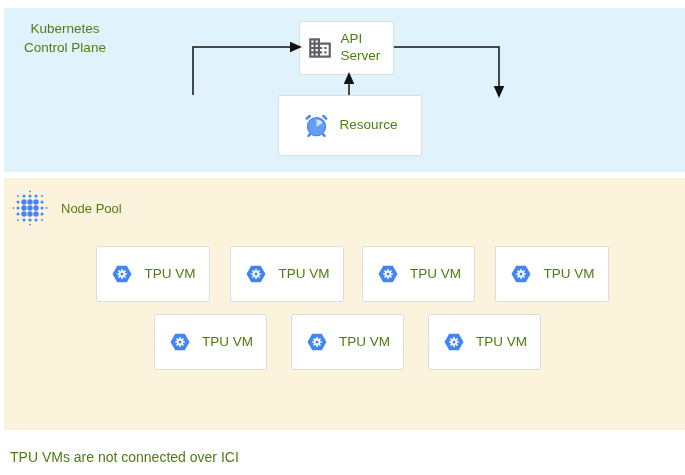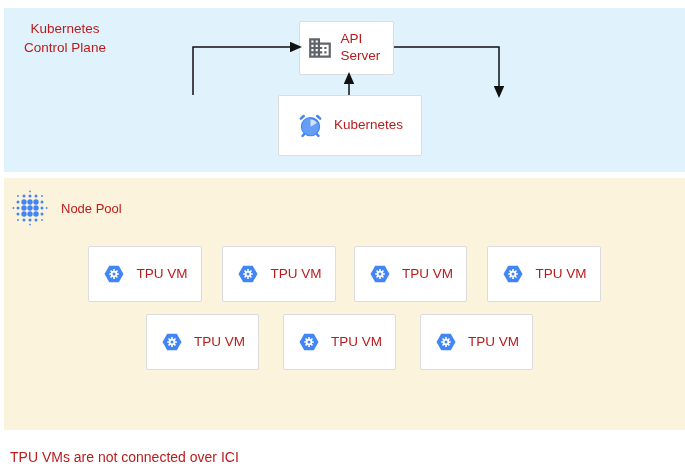--- a/index.html
+++ b/index.html
@@ -1,18 +1,18 @@
 <!DOCTYPE html>
 <html><head>
 <meta charset="utf-8">
 <style>
   html,body { margin:0; padding:0; background:#fff; }
   .page {
     position:relative; width:685px; height:475px; background:#fff;
-    font-family:"Liberation Sans", sans-serif; color:#b91c1c; overflow:hidden;
+    font-family:"Liberation Sans", sans-serif; color:#4d7c0f; overflow:hidden;
   }
   .panel { position:absolute; }
   .panel.cp { left:4px; top:8px; right:0; height:164px; background:#E0F3FC; }
   .panel.np { left:4px; top:178px; right:0; height:252px; background:#FCF3DC; }
   .cp-label {
     position:absolute; left:12px; top:19px; width:106px;
     text-align:center; font-size:13.5px; line-height:1.42;
   }
   .np-icon { position:absolute; left:12px; top:190px; width:36px; height:36px; }
   .np-label { position:absolute; left:61px; top:201px; font-size:13px; }
@@ -22,21 +22,21 @@
     font-size:13.5px; box-sizing:border-box;
   }
   .box .ic { flex:0 0 auto; display:block; }
   .box .lbl { line-height:1.25; }
   .box-api        { left:299px; top:21px;  width:95px;  height:54px; gap:8px; }
   .box-api .lbl   { width:46px; }
   .box-rc         { left:123px; top:95px;  width:140px; height:61px; }
   .box-rc .lbl    { width:74px; }
   .box-sched      { left:278px; top:95px;  width:144px; height:61px; }
   .box-storage    { left:438px; top:95px;  width:124px; height:61px; }
-  .tpu            { height:56px; }
+  .tpu            { height:56px;margin-left:8px; }
   .t1a { left:88px;  top:246px; width:114px; }
   .t1b { left:222px; top:246px; width:114px; }
   .t1c { left:354px; top:246px; width:113px; }
   .t1d { left:487px; top:246px; width:114px; }
   .t2a { left:146px; top:314px; width:113px; }
   .t2b { left:283px; top:314px; width:113px; }
   .t2c { left:420px; top:314px; width:113px; }
   .arrows { position:absolute; left:0; top:0; width:685px; height:475px; pointer-events:none; }
   .caption { position:absolute; left:10px; top:449px; font-size:14px; }
 </style>
@@ -134,21 +134,21 @@
   <div class="box box-api">
     <svg class="ic" width="26" height="26">
         <use href="#ic-building"></use>
       </svg>
     <span class="lbl">API Server</span>
   </div>
   <div class="box box-sched">
     <svg class="ic" width="27" height="27">
         <use href="#ic-clock"></use>
       </svg>
-    <span class="lbl">Kubernetes</span>
+    <span class="lbl">Resource</span>
   </div>
 
   <div class="box tpu t1a">
     <svg class="ic" width="24" height="24">
         <use href="#ic-hexgear"></use>
       </svg>
     <span class="lbl">TPU VM</span>
   </div>
   <div class="box tpu t1b">
     <svg class="ic" width="24" height="24">

